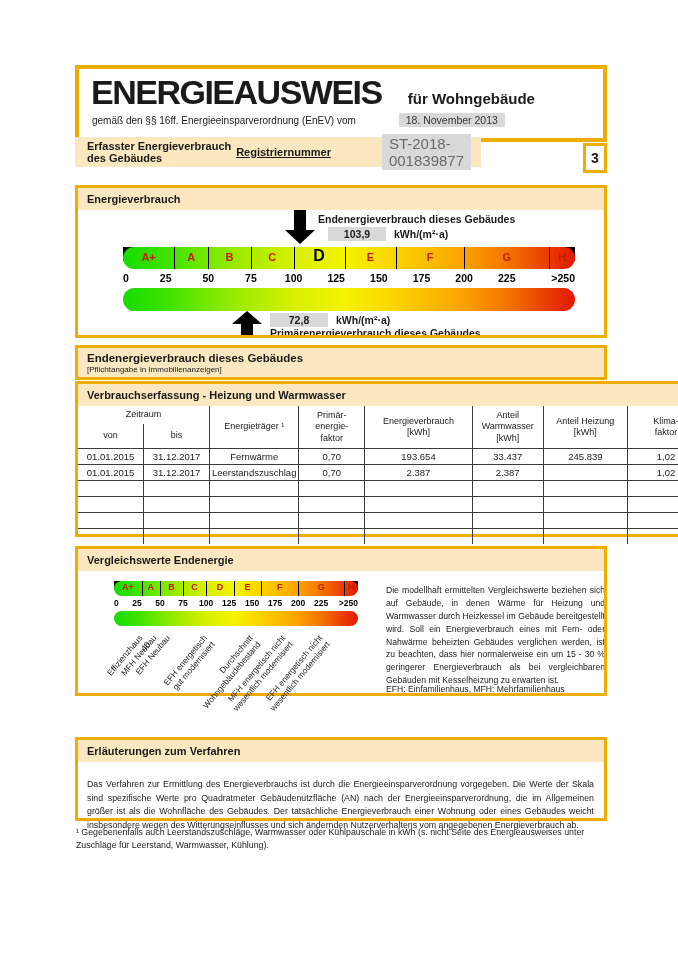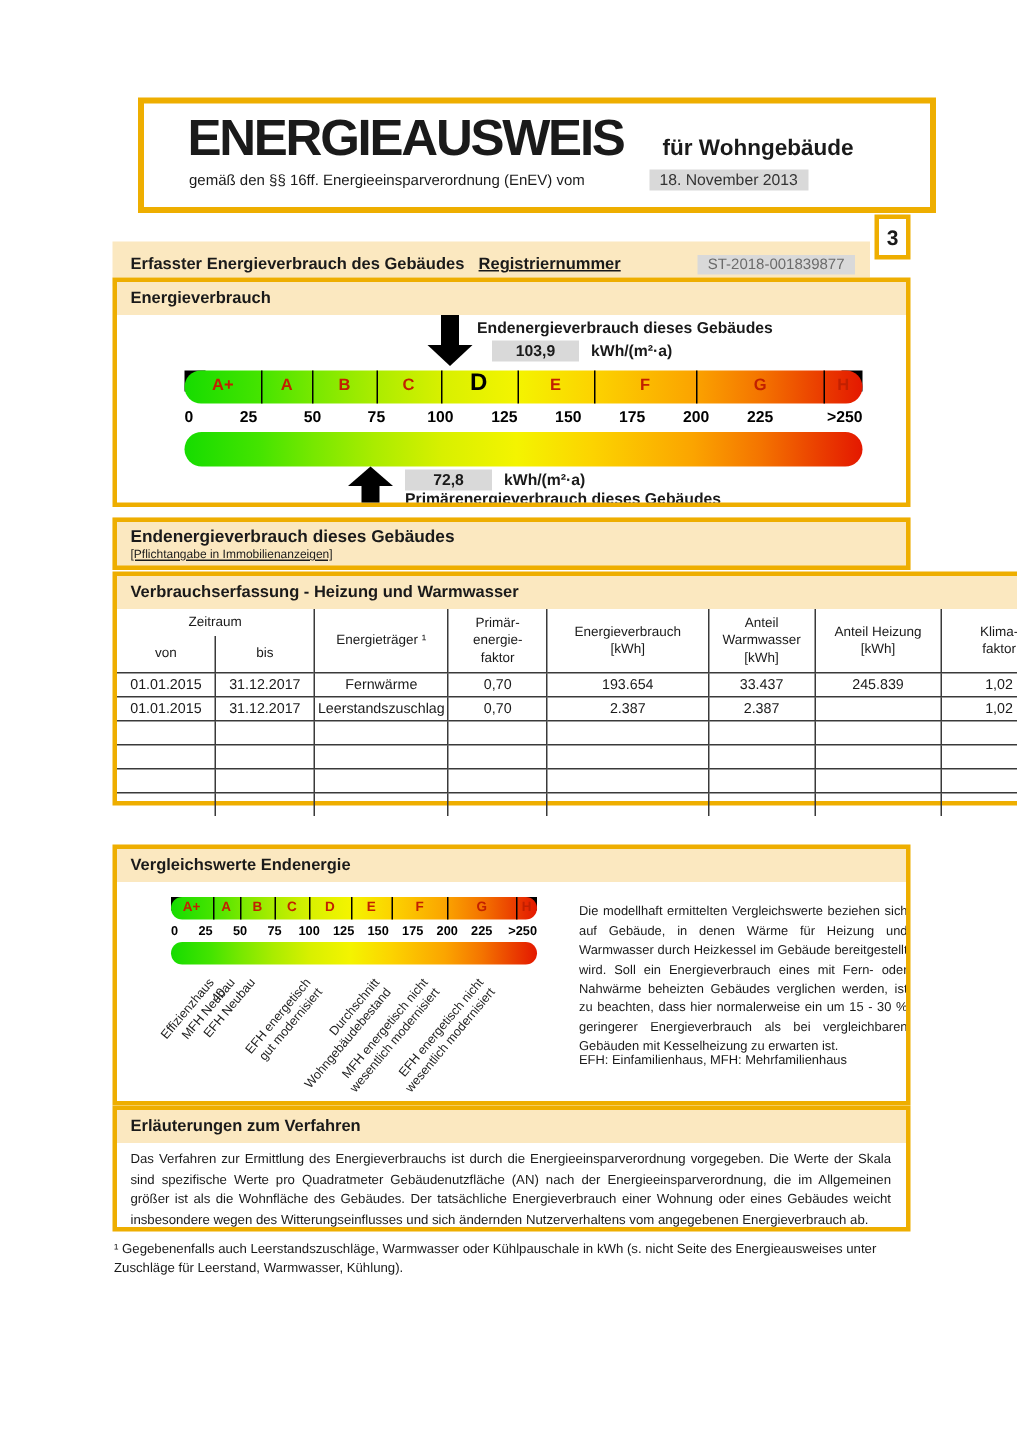--- a/index.html
+++ b/index.html
@@ -1,33 +1,33 @@
 <!DOCTYPE html>
 <html><head>
 <meta charset="utf-8">
 <style>
   html,body{margin:0;padding:0;}
   body{width:678px;height:960px;background:#ffffff;font-family:"Liberation Sans",sans-serif;color:#1a1a1a;position:relative;overflow:hidden;}
   .page{position:absolute;inset:0;}
   .goldbox{position:absolute;border:3px solid #eeae00;background:#fff;box-sizing:border-box;}
   .creambar{background:#fbe8c0;}
   
-  .hdr{left:92px;top:65px;width:532px;height:77px;border-width:4px;padding-left:17px;}
+  .hdr{left:75px;top:65px;width:532px;height:77px;border-width:4px;}
   .hdr-titlerow{display:flex;align-items:baseline;margin:6px 0 0 12px;}
   .hdr-title{font-size:34px;font-weight:bold;letter-spacing:-1.5px;line-height:1.05;}
   .hdr-sub{font-size:15px;font-weight:bold;margin-left:26px;}
   .hdr-law{font-size:10px;margin:3px 0 0 13px;}
   .grayval{background:#d9d9d9;padding:1px 7px;}
   .hdr-law .grayval{font-size:10.5px;color:#333;margin-left:40px;}
   
-  .subhdr{position:absolute;left:75px;top:161px;width:505px;height:30px;display:flex;align-items:center;box-sizing:border-box;padding:0 10px 0 12px;}
+  .subhdr{position:absolute;left:75px;top:137px;width:406px;height:30px;display:flex;align-items:center;box-sizing:border-box;padding:0 10px 0 12px;}
   .subhdr-left{font-size:11px;font-weight:bold;}
   .subhdr-right{margin-left:auto;display:flex;align-items:center;gap:7px;font-size:11px;}
   .reg-label{font-weight:bold;text-decoration:underline;}
-  .reg-val{font-size:10px;color:#6b6b6b;margin-left:44px;}
+  .reg-val{font-size:15px;color:#6b6b6b;margin-left:44px;}
   .pageno{left:583px;top:143px;width:24px;height:30px;display:flex;align-items:center;justify-content:center;font-size:14px;font-weight:bold;}
   
   .sect-title{height:22px;line-height:22px;font-size:11px;font-weight:bold;padding-left:9px;background:#fbe8c0;}
   .ev-box{left:75px;top:185px;width:532px;height:153px;}
   .ev-body{position:relative;height:125px;overflow:hidden;}
   
   .scale-bar-wrap{position:absolute;}
   .corner{position:absolute;background:#000;top:0;}
   .seg-bar{position:absolute;inset:0;border-radius:12px;
     background:linear-gradient(to right,#16dc00 0%,#44e400 11%,#77e800 19%,#aaec00 28%,#d8f000 38%,#f4f400 49%,#fcd400 60%,#fba400 75%,#f47400 85%,#ea3c00 94%,#e41800 100%);}
@@ -49,43 +49,43 @@
   .arrow .stem{width:12px;background:#000;margin:0 auto;}
   .arrow .head-down{width:0;height:0;border-left:15px solid transparent;border-right:15px solid transparent;border-top:14px solid #000;}
   .arrow .head-up{width:0;height:0;border-left:15px solid transparent;border-right:15px solid transparent;border-bottom:13px solid #000;}
   .ev-lbl{position:absolute;font-size:10.5px;font-weight:bold;white-space:nowrap;}
   .valrow{position:absolute;display:flex;align-items:center;gap:8px;font-size:10.5px;font-weight:bold;}
   .valrow .grayval{display:inline-block;width:58px;text-align:center;padding:1px 0;}
   
   .end-box{left:75px;top:345px;width:532px;height:35px;background:#fbe8c0;display:flex;}
   .end-left{padding:4px 0 0 9px;flex:1;}
   .end-title{font-size:11.5px;font-weight:bold;}
-  .end-sub{font-size:8px;margin-top:1px;text-decoration:underline;}
+  .end-sub{font-size:8px;margin-top:1px;}
   .end-val{width:146px;background:#d9d9d9;display:flex;align-items:center;justify-content:flex-end;padding-right:7px;font-size:12px;font-weight:bold;box-sizing:border-box;}
   
   .tbl-box{left:75px;top:381px;width:632px;height:156px;}
   table.vt{width:100%;border-collapse:collapse;table-layout:fixed;}
   table.vt th,table.vt td{border:1px solid #3a3a3a;font-weight:normal;text-align:center;padding:0;overflow:hidden;}
   table.vt th{font-size:9px;white-space:pre-line;line-height:1.25;}
   table.vt td{font-size:9.5px;height:15px;}
   table.vt tr>*:first-child{border-left:none;}
   table.vt tr>*:last-child{border-right:none;}
   table.vt tr.h1 th{border-top:none;}
   table.vt th.zeit{border-bottom:none;height:18px;}
   table.vt tr.h2 th{border-top:none;height:24px;}
   table.vt tr:last-child td{border-bottom:none;}
   
-  .vg-box{left:75px;top:563px;width:532px;height:174px;}
+  .vg-box{left:75px;top:546px;width:532px;height:150px;}
   .vg-body{position:relative;height:146px;overflow:hidden;}
   .rot-label{position:absolute;font-size:8.4px;line-height:1.2;white-space:pre-line;text-align:right;transform:rotate(-50deg);transform-origin:100% 0;color:#222;}
   .vg-text{position:absolute;left:308px;top:13px;width:219px;font-size:8.6px;text-align:justify;line-height:1.5;}
   .vg-note{position:absolute;left:308px;top:113px;font-size:8.6px;}
   
   .erl-box{left:75px;top:737px;width:532px;height:84px;}
-  .erl-text{padding:4px 10px 0 9px;font-size:8.8px;text-align:justify;line-height:1.55;}
+  .erl-text{padding:16px 10px 0 9px;font-size:8.8px;text-align:justify;line-height:1.55;}
   
   .footnote{position:absolute;left:76px;top:826px;width:542px;font-size:8.8px;line-height:1.45;}
 </style>
 </head>
 <body>
 
 <div class="page">
 
   <div class="goldbox hdr">
     <div class="hdr-titlerow">

